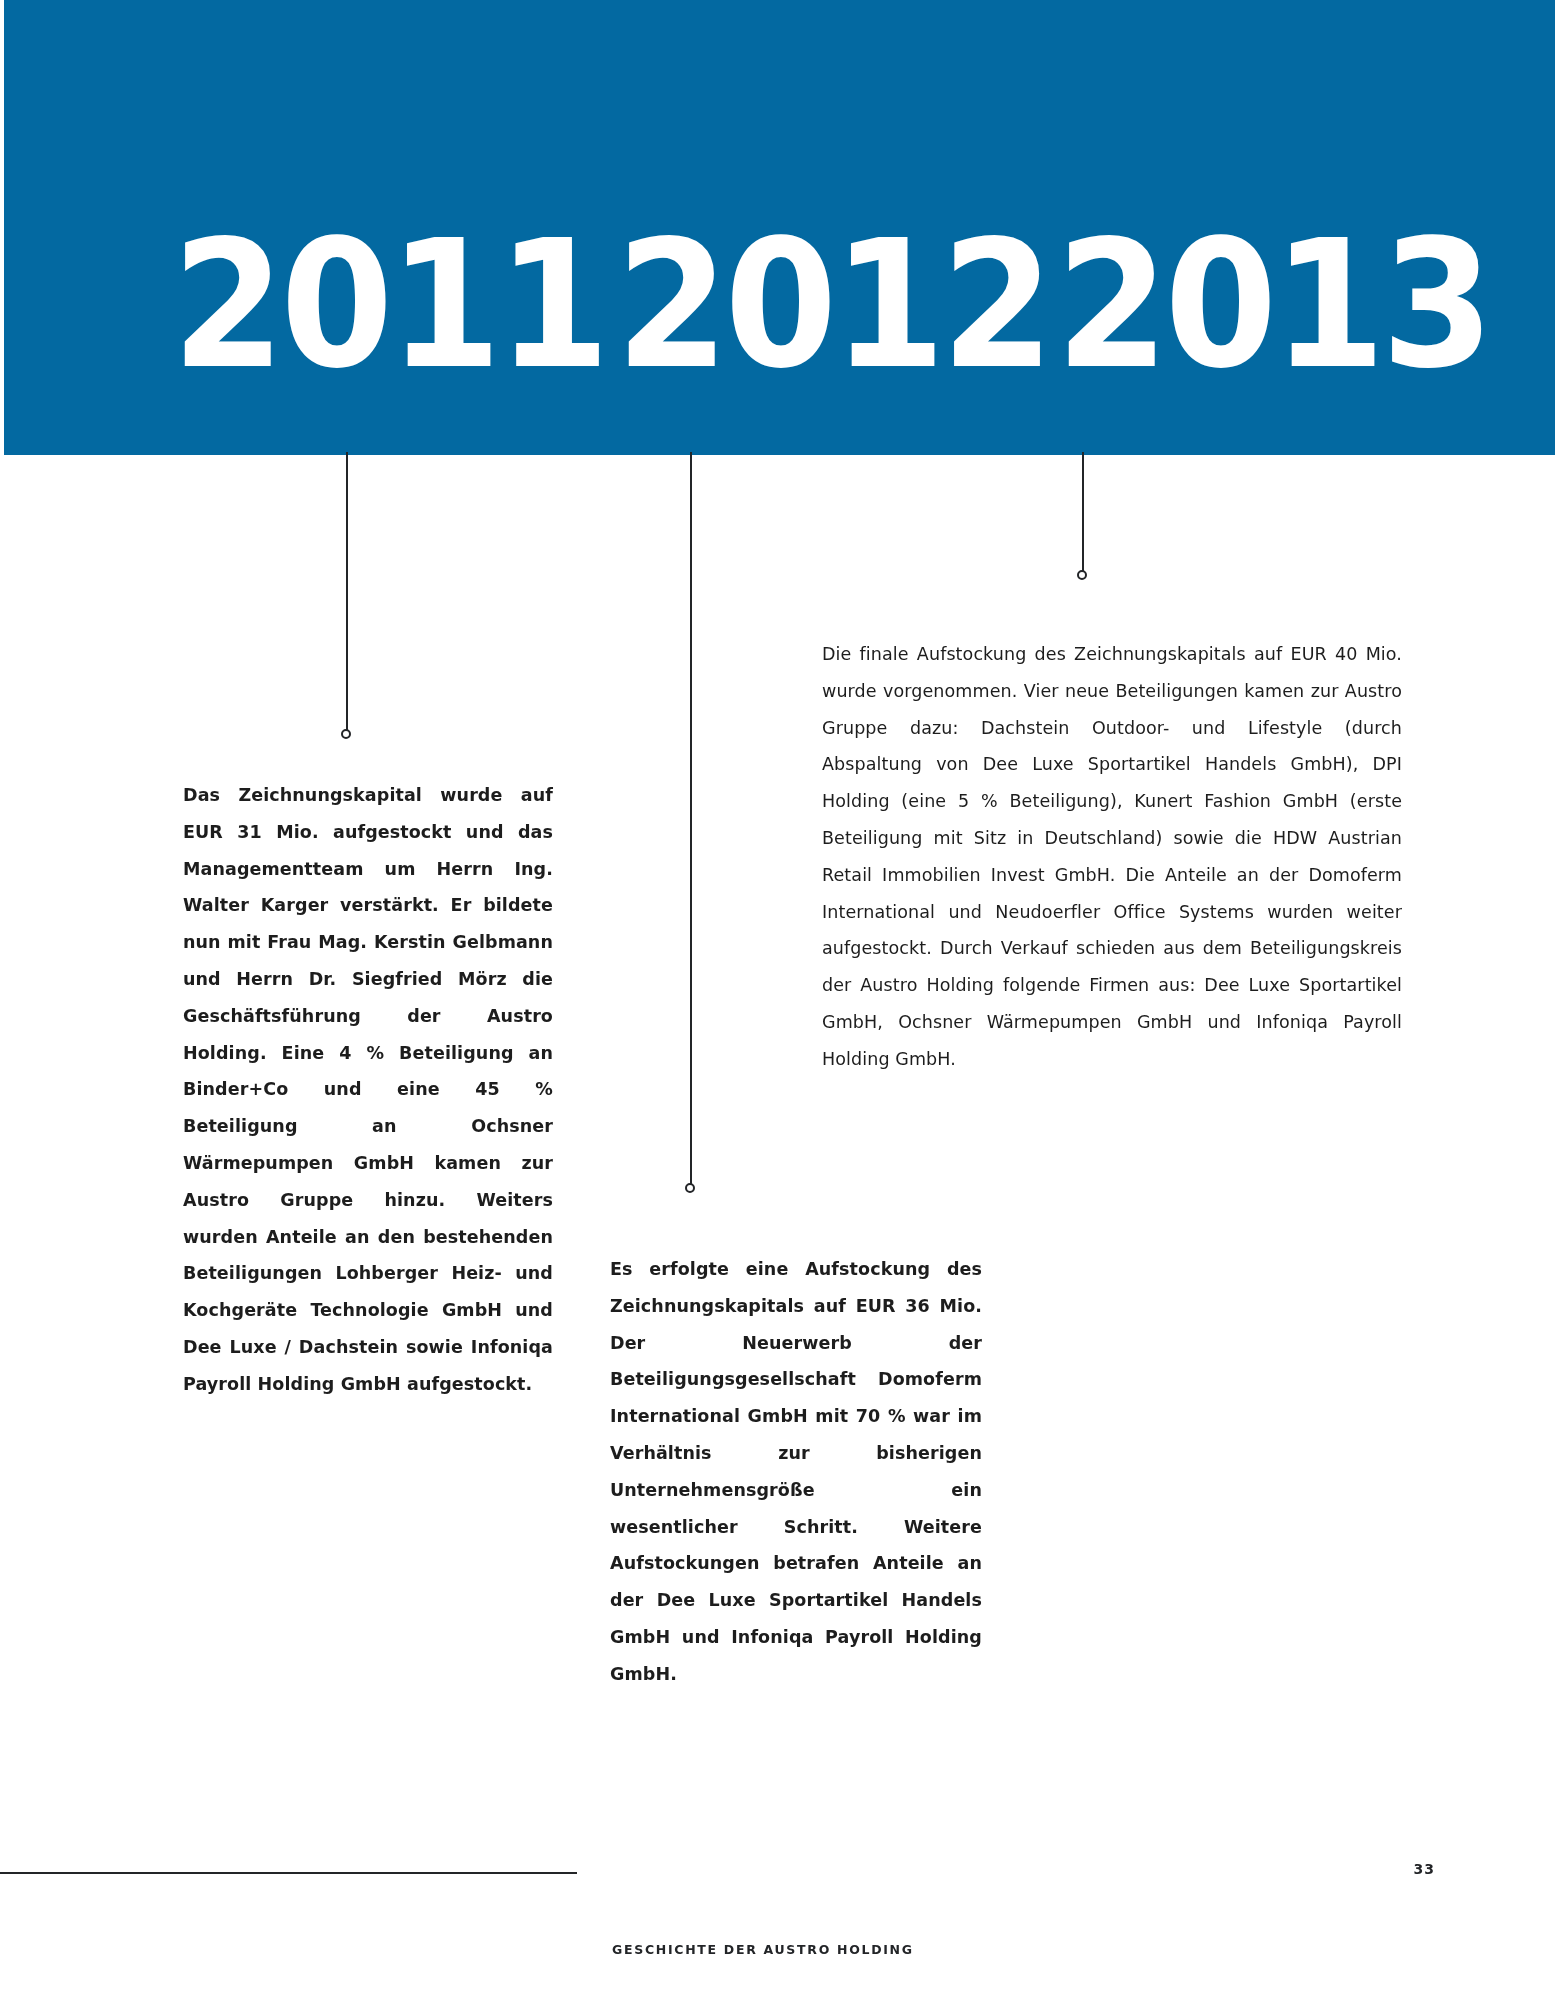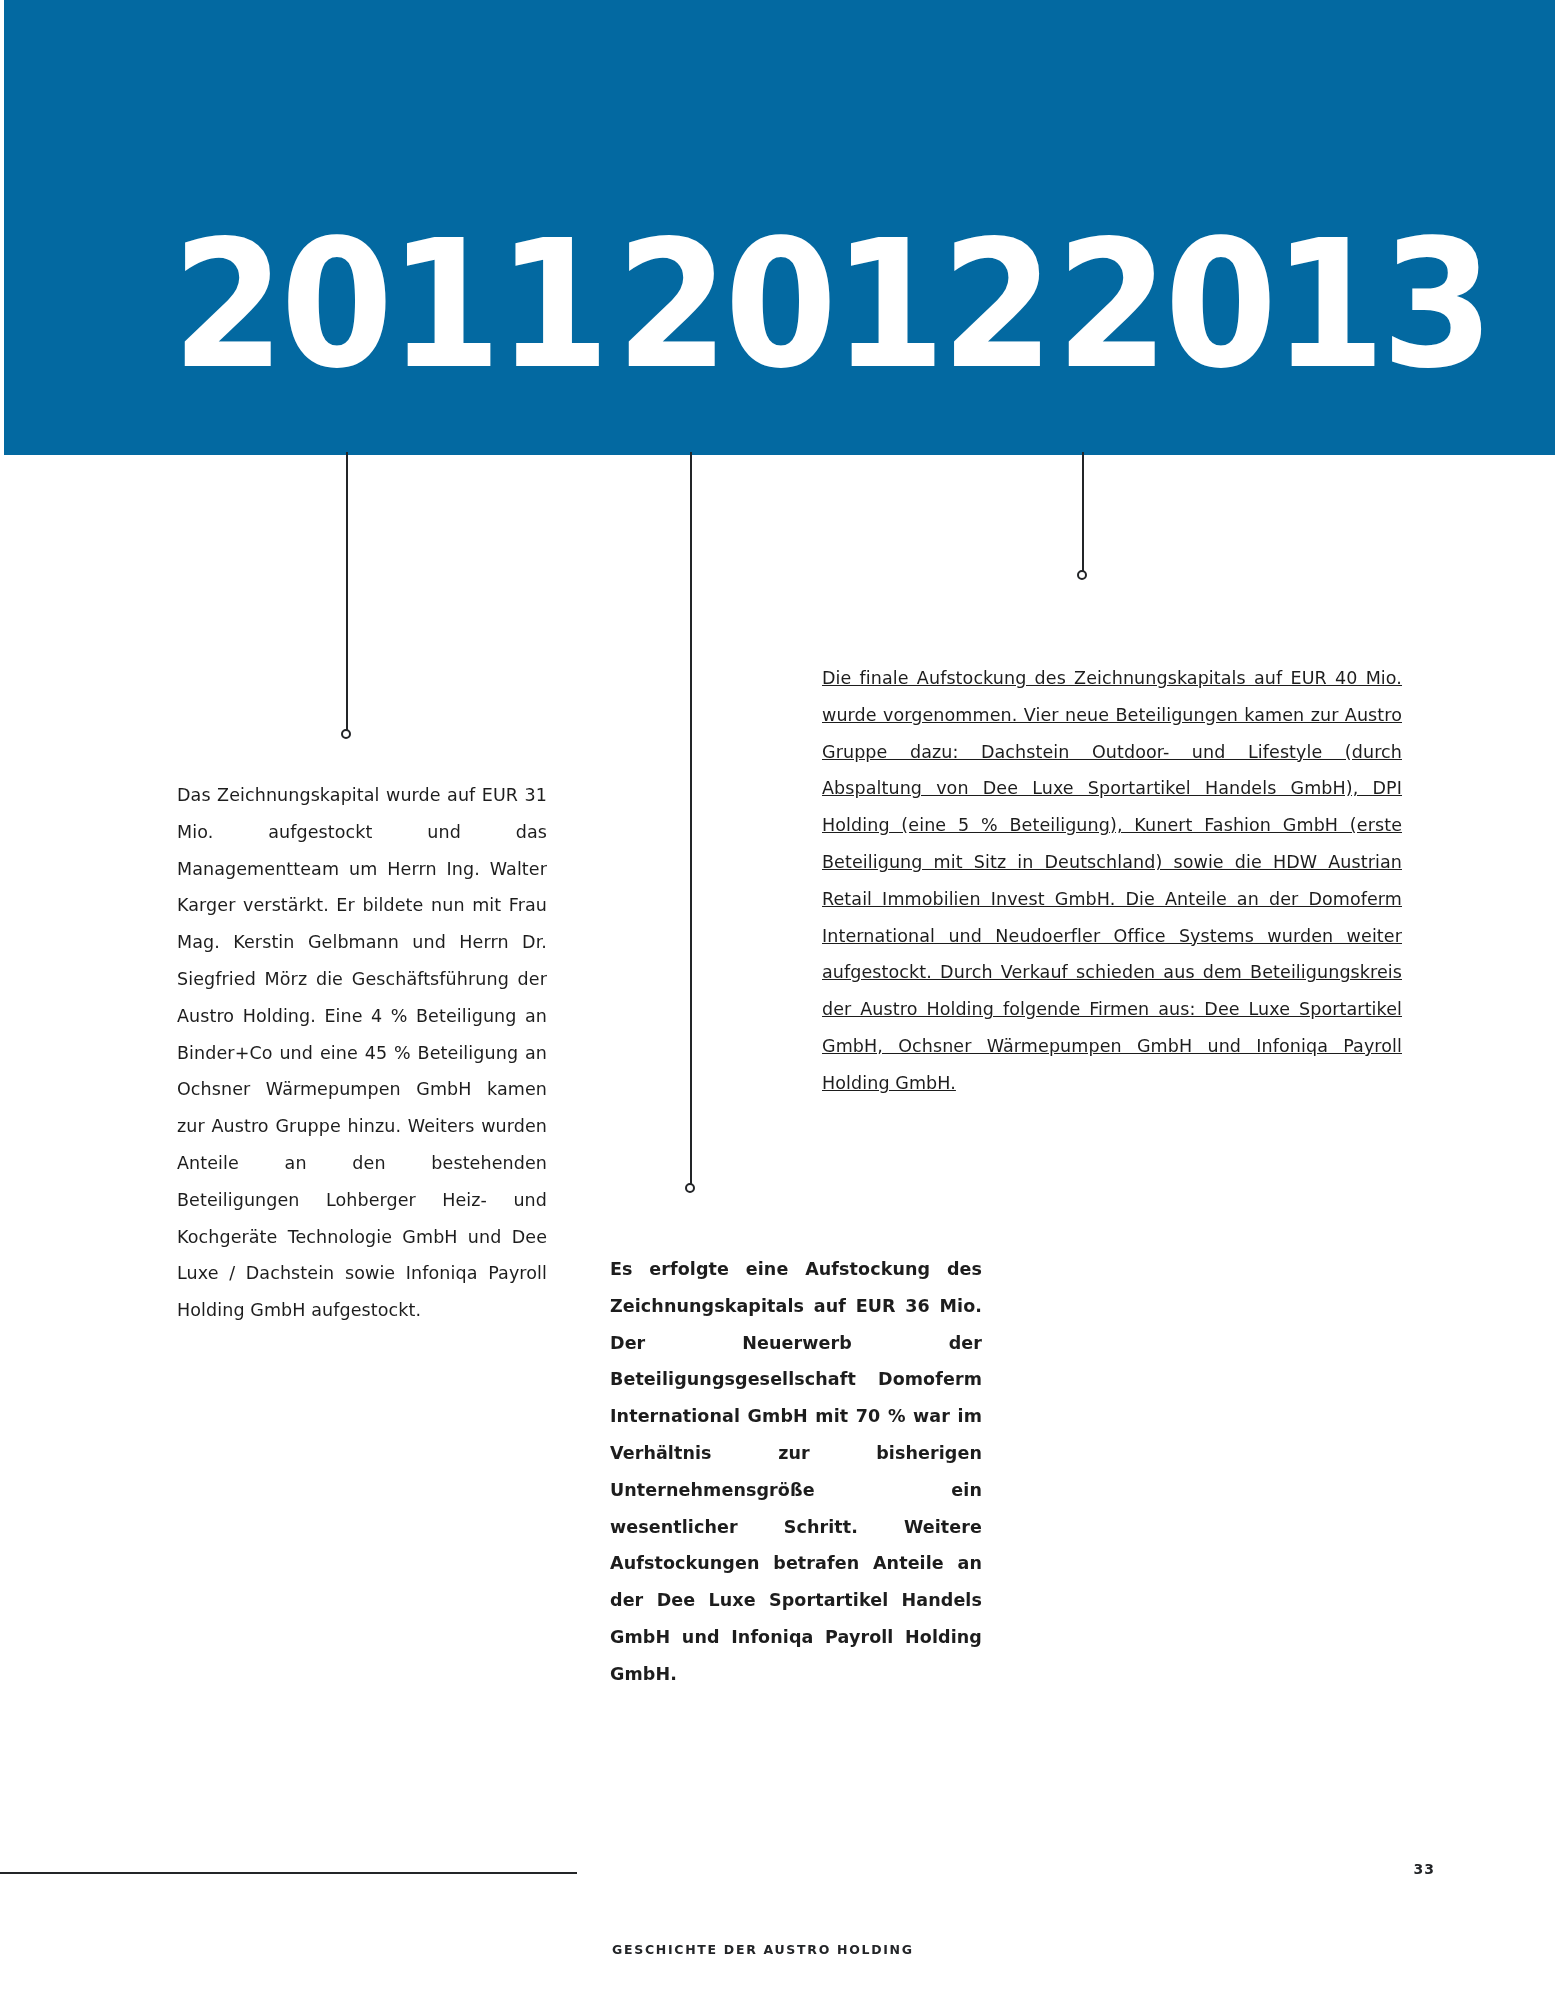--- a/index.html
+++ b/index.html
@@ -90,35 +90,35 @@
     font-size: 17.5px;
     line-height: 36.8px;
     text-align: justify;
     color: #1d1d1d;
     letter-spacing: 0.1px;
     font-family: "DejaVu Sans", sans-serif;
   }
   .col p { margin: 0; }
 
   #col-2011 {
-    left: 177px;
+    left: 183px;
     top: 777px;
     width: 370px;
+    font-weight: bold;
   }
   #col-2012 {
     left: 610px;
     top: 1251px;
     width: 372px;
     font-weight: bold;
   }
   #col-2013 {
     left: 822px;
-    top: 660px;
+    top: 636px;
     width: 580px;
-    text-decoration: underline;
   }
 
   
   .footer-rule {
     position: absolute;
     left: 0;
     top: 1872px;
     width: 577px;
     height: 2px;
     background: #232528;

